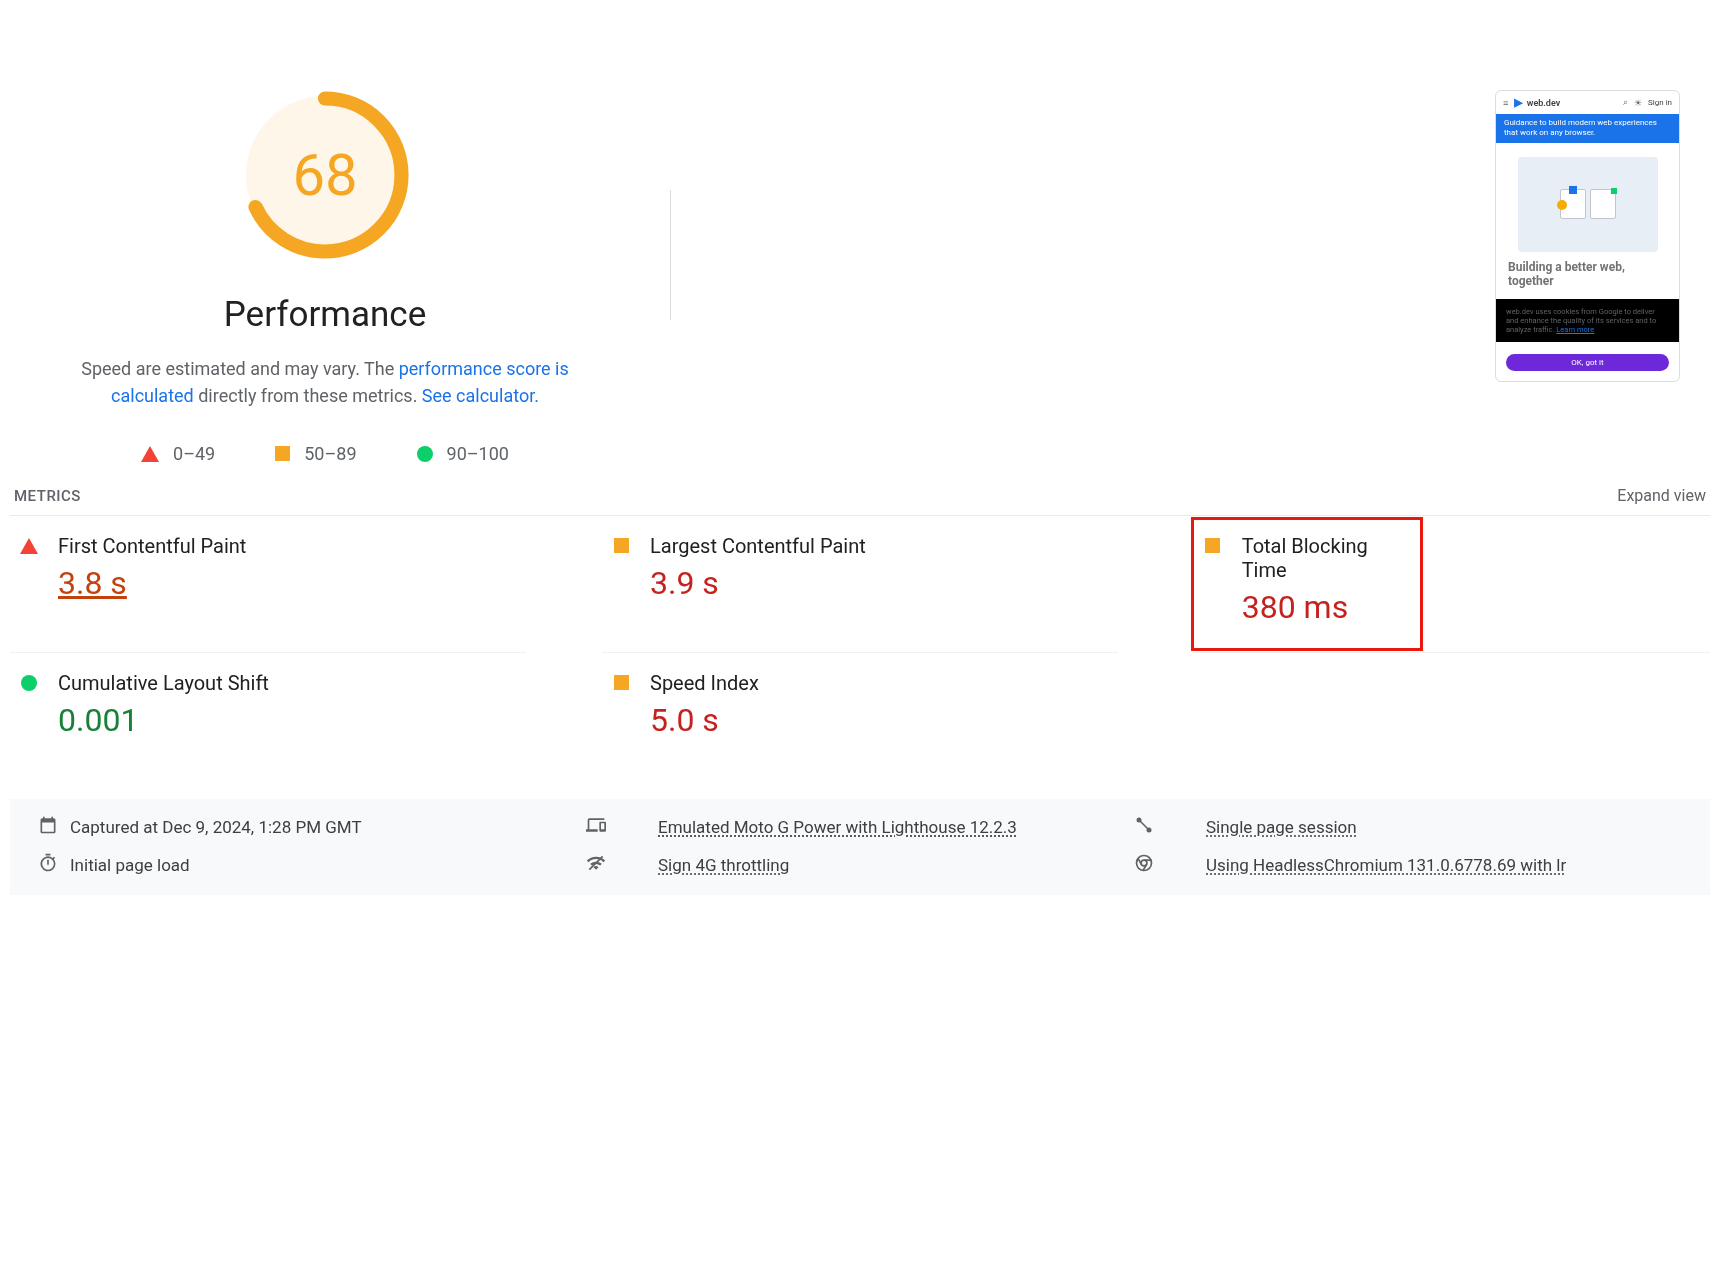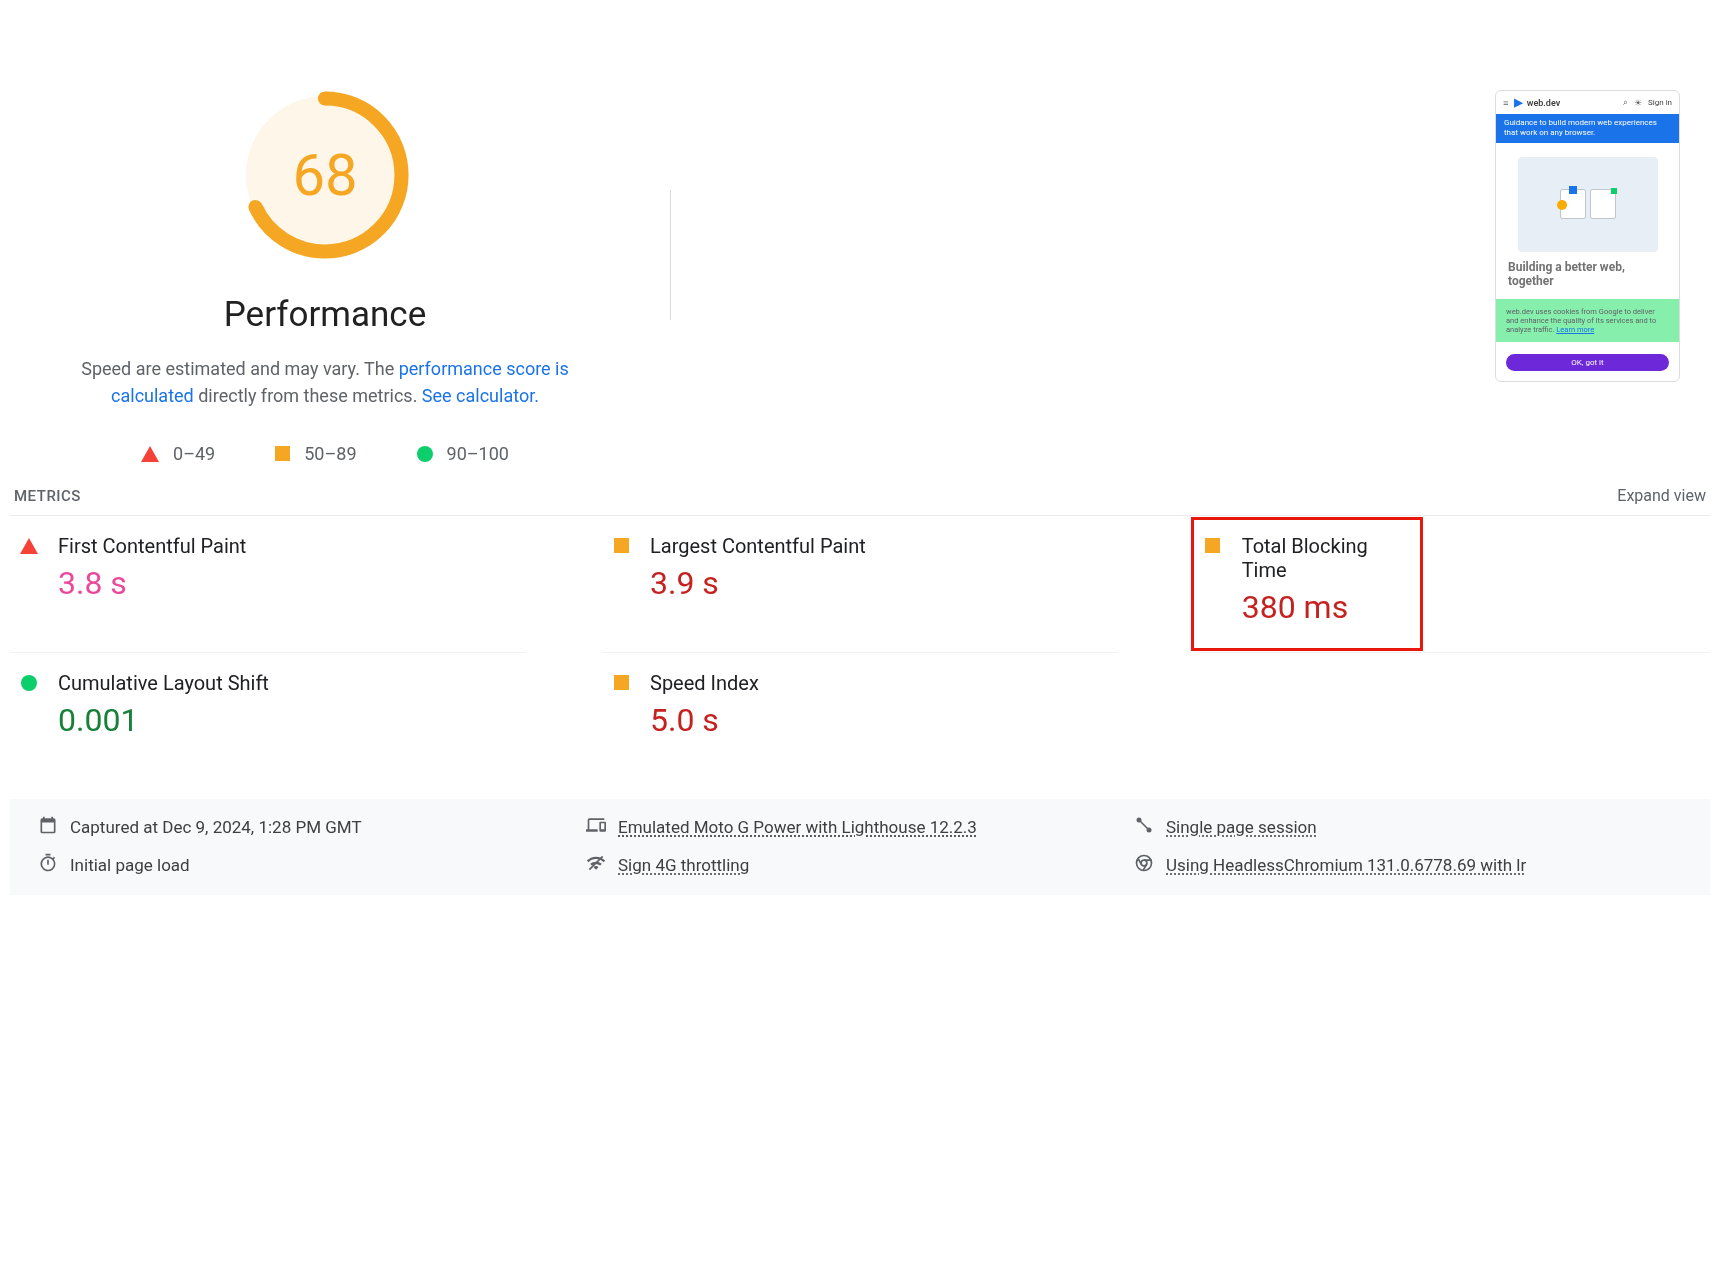--- a/index.html
+++ b/index.html
@@ -60,21 +60,21 @@
   .phone-illus {
     height: 95px; margin: 14px auto 8px; width: 140px;
     background: #e8eef6; border-radius: 4px;
     display:flex; align-items:center; justify-content:center; gap:4px;
   }
   .illus-box { width:26px; height:30px; background:#fff; border:1px solid #c0c6cc; border-radius:2px; position:relative;}
   .illus-dot { position:absolute; width:10px; height:10px; border-radius:50%; background:#f9ab00; left:-4px; top:10px;}
   .illus-sq { width:8px; height:8px; background:#1a73e8; position:absolute; top:-4px; left:8px;}
   .illus-sq2 { width:6px; height:6px; background:#0cce6b; position:absolute; top:-2px; right:-2px;}
   .phone-headline { font-size:12px; font-weight:700; line-height:1.2; padding:0 12px 10px; color:#737373; }
-  .phone-cookie { background:#86efac; padding:8px 10px; font-size:7.5px; color:#5f6368; }
+  .phone-cookie { background:#000000; padding:8px 10px; font-size:7.5px; color:#5f6368; }
   .phone-cookie .lm { color:#1a73e8; text-decoration:underline; }
   .phone-ok { background:#6d28d9; color:#fff; text-align:center; border-radius:20px; margin:12px 10px 10px; padding:4px 0; font-size:8px;}
 
   .metrics-header {
     display:flex; justify-content:space-between; align-items:center;
     padding: 0 4px; margin-top: 22px;
   }
   .metrics-header h2 { font-size: 15px; font-weight:500; letter-spacing: 0.5px; color:#5f6368; }
   .expand { font-size: 16px; color:#5f6368; cursor:pointer; }
   .hr { border:none; border-top:1px solid #e8eaed; margin-top:10px; }
@@ -85,37 +85,37 @@
   .metric {
     display:flex; align-items:flex-start; gap: 20px;
     padding: 18px 10px 26px;
     border-bottom: 1px solid #f1f1f1;
   }
   .metric:last-child, .metric.noborder { border-bottom:none; }
   .metric .mark { margin-top: 4px; width:18px; display:flex; justify-content:center;}
   .metric-body { display:flex; flex-direction:column; gap:6px;}
   .metric-name { font-size: 20px; color:#202124; }
   .metric-val { font-size: 32px; font-weight:400; }
-  .val-red { color:#ec4899; }
+  .val-red { color:#c2410c;text-decoration:underline; }
   .val-orange { color:#c5221f; } 
   .val-green { color:#188038; }
   .metric.highlight {
     outline: 3px solid #e8190c; outline-offset: -4px;
     margin-left: -4px; padding-left:14px;
     width: 234px;
   }
 
   .footer-box {
     background:#f8f9fa; margin-top: 34px; padding: 16px 28px 18px;
     display:grid; grid-template-columns: 1fr 1fr 1fr; row-gap:14px;
     font-size:17px; color:#3c4043;
   }
   .foot-item { display:flex; align-items:center; gap:12px; }
   .foot-item .ic svg { fill:#5f6368; }
-  .foot-item .txt.under { text-decoration: underline dotted; text-underline-offset:3px; cursor:pointer; }
+  .foot-item .txt.under { text-decoration: underline dotted; text-underline-offset:3px; cursor:pointer;margin-left:40px; }
 </style>
 </head>
 <body>
 
 <div class="top-row">
   <div class="gauge-col">
     <div class="gauge-wrap">
       <div class="gauge-bg-fill"></div>
       <svg viewBox="0 0 120 120">
         <circle cx="60" cy="60" r="54" fill="none" stroke="#F5A623" stroke-width="10" stroke-linecap="round" stroke-dasharray="230.7185644796344 339.29200658769764" id="gauge-arc"></circle>

